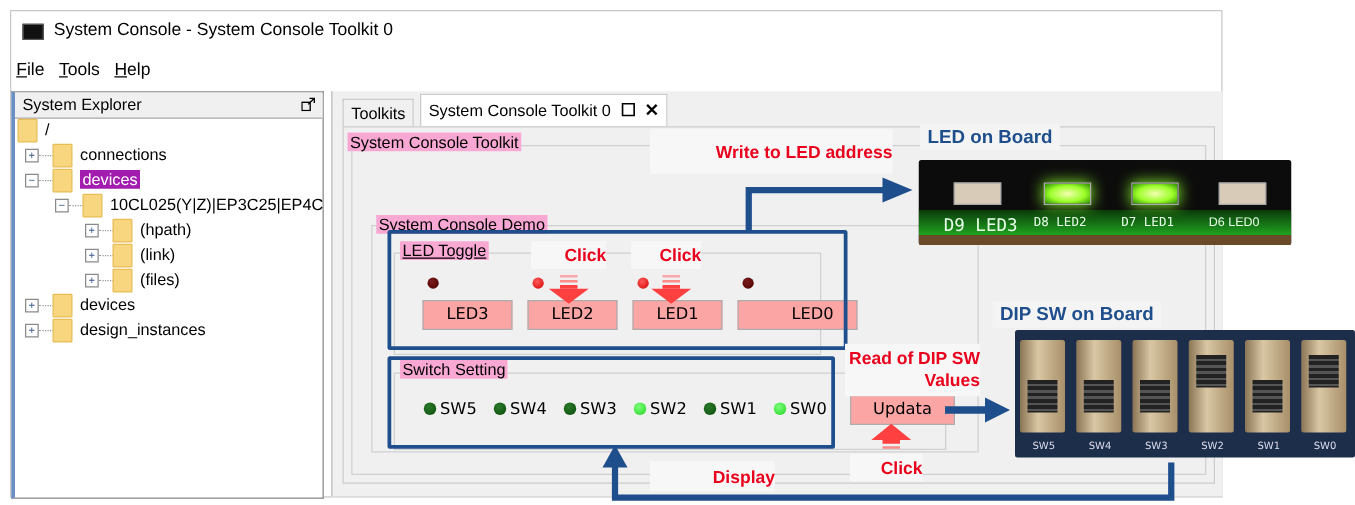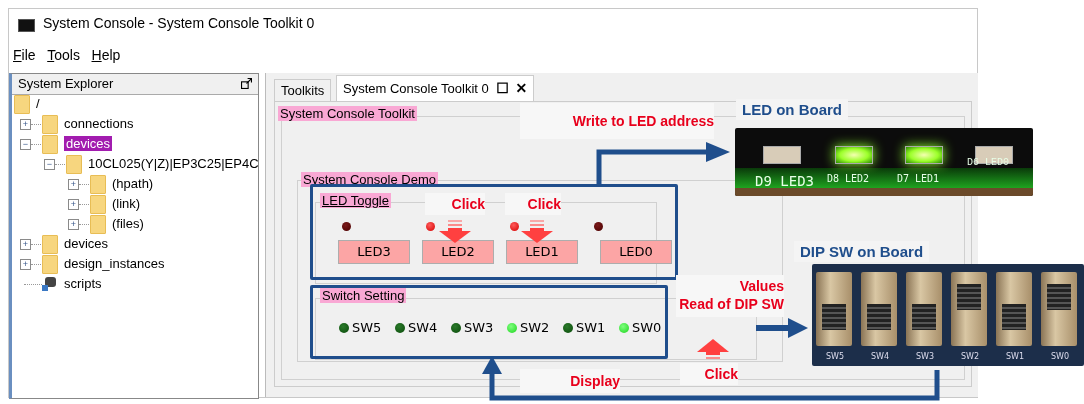--- a/index.html
+++ b/index.html
@@ -106,28 +106,20 @@
           <div class="dot-line-h" style="left:19px;top:10px;width:12px;"></div>
           <div class="folder" style="left:30px;top:1px;"></div>
           <span style="position:absolute;left:52px;top:2px;">devices</span>
         </div>
         <div class="tree-row" style="left:0;top:160px;width:246px;">
           <div class="pm" style="left:8px;top:5px;">+</div>
           <div class="dot-line-h" style="left:19px;top:10px;width:12px;"></div>
           <div class="folder" style="left:30px;top:1px;"></div>
           <span style="position:absolute;left:52px;top:2px;">design_instances</span>
         </div>
-        <div class="tree-row" style="left:0;top:180px;width:246px;">
-          <div class="dot-line-h" style="left:12px;top:10px;width:18px;"></div>
-          <div style="position:absolute;left:30px;top:1px;width:16px;height:16px;">
-            <div style="position:absolute;left:3px;top:2px;width:11px;height:10px;background:#444;border-radius:3px;"></div>
-            <div style="position:absolute;left:0;top:10px;width:6px;height:6px;background:#3a78c3;"></div>
-          </div>
-          <span style="position:absolute;left:52px;top:2px;">scripts</span>
-        </div>
       </div>
   </div>
 
   <div class="abs right-pane">
     <div class="tab tab-toolkits"><span>Toolkits</span></div>
     <div class="tab tab-active">
       <span>System Console Toolkit 0</span>
       <span style="font-size:14px;margin-left:4px;font-weight:bold;">☐</span>
       <span style="font-size:14px;margin-left:3px;font-weight:bold;">✕</span>
     </div>
@@ -142,34 +134,35 @@
       <div class="groupbox" style="left:40px;top:100px;width:340px;height:80px;"></div>
       <div class="gb-label" style="left:45px;top:91px;text-decoration:underline;">LED Toggle</div>
       <div id="led-area">
           <div class="led" style="left:67px;top:120px;background:radial-gradient(circle at 40% 35%, #7a1a1a, #4a0000);"></div>
           <div class="btn" style="left:63px;top:138px;width:70px;">LED3</div>
           <div class="led" style="left:151px;top:120px;background:radial-gradient(circle at 40% 35%, #ff5a5a, #d40000);"></div>
           <div class="btn" style="left:147px;top:138px;width:70px;">LED2</div>
           <div class="led" style="left:235px;top:120px;background:radial-gradient(circle at 40% 35%, #ff5a5a, #d40000);"></div>
           <div class="btn" style="left:231px;top:138px;width:70px;">LED1</div>
           <div class="led" style="left:319px;top:120px;background:radial-gradient(circle at 40% 35%, #7a1a1a, #4a0000);"></div>
-          <div class="btn" style="left:325px;top:138px;width:70px;">LED0</div>
+          <div class="btn" style="left:315px;top:138px;width:70px;padding-left:24px;">LED0</div>
         </div>
 
       <div class="groupbox" style="left:40px;top:196px;width:440px;height:60px;"></div>
       <div class="gb-label" style="left:45px;top:186px;">Switch Setting</div>
       <div id="sw-area">
           <div class="sw" style="left:64px;top:218px;"><span class="ind" style="background:radial-gradient(circle at 40% 35%, #2a7a2a, #0b4a0b);"></span><span>SW5</span></div>
           <div class="sw" style="left:120px;top:218px;"><span class="ind" style="background:radial-gradient(circle at 40% 35%, #2a7a2a, #0b4a0b);"></span><span>SW4</span></div>
           <div class="sw" style="left:176px;top:218px;"><span class="ind" style="background:radial-gradient(circle at 40% 35%, #2a7a2a, #0b4a0b);"></span><span>SW3</span></div>
           <div class="sw" style="left:232px;top:218px;"><span class="ind" style="background:radial-gradient(circle at 40% 35%, #7dff7d, #1ed41e);"></span><span>SW2</span></div>
           <div class="sw" style="left:288px;top:218px;"><span class="ind" style="background:radial-gradient(circle at 40% 35%, #2a7a2a, #0b4a0b);"></span><span>SW1</span></div>
           <div class="sw" style="left:344px;top:218px;"><span class="ind" style="background:radial-gradient(circle at 40% 35%, #7dff7d, #1ed41e);"></span><span>SW0</span></div>
         </div>
 
+      <div class="btn" style="left:405px;top:214px;width:82px;">Updata</div>
     </div>
   </div>
 </div>
 
 <div class="blue-frame" style="left:310px;top:184px;width:362px;height:90px;"></div>
 <div class="blue-frame" style="left:310px;top:285px;width:352px;height:68px;"></div>
 
 <svg class="abs" style="left:0;top:0;" width="1084" height="404">
 
   <path d="M599 186 V152 H708" fill="none" stroke="#1f4e8c" stroke-width="5"></path>
@@ -197,40 +190,40 @@
     <polygon points="697,352 713,339 729,352" fill="#ff4040"></polygon>
     <rect x="706" y="352" width="14" height="3" fill="#ff4040"></rect>
     <rect x="706" y="357" width="14" height="2" fill="#ff6060" opacity="0.7"></rect>
   </g>
 </svg>
 
 <div class="callout" style="left:520px;top:103px;width:194px;height:36px;line-height:36px;">Write to LED address</div>
 <div class="callout" style="left:425px;top:193px;width:60px;height:22px;line-height:22px;">Click</div>
 <div class="callout" style="left:505px;top:193px;width:56px;height:22px;line-height:22px;">Click</div>
 <div class="callout" style="left:676px;top:275px;width:108px;height:40px;line-height:18px;padding-top:2px;">
+  <div>Read of DIP SW</div>
   <div>Values</div>
-  <div>Read of DIP SW</div>
 </div>
 <div class="callout" style="left:680px;top:363px;width:58px;height:22px;line-height:22px;">Click</div>
 <div class="callout" style="left:520px;top:369px;width:100px;height:24px;line-height:24px;">Display</div>
 
 <div class="callout-blue" style="left:736px;top:99px;">LED on Board</div>
 <div class="callout-blue" style="left:794px;top:241px;">DIP SW on Board</div>
 
 <div class="photo" id="led-photo" style="left:735px;top:128px;width:298px;height:68px;background:#0c0c0c;">
     <div style="position:absolute;left:0;top:40px;width:298px;height:20px;background:linear-gradient(#0a3a0a,#1fa31f);"></div>
     <div style="position:absolute;left:0;top:60px;width:298px;height:8px;background:#6b4a2a;"></div>
     <div style="position:absolute;left:28px;top:18px;width:36px;height:16px;border:1px solid #aaa;background:#d8ccb8;box-shadow:none;"></div>
     <div style="position:absolute;left:20px;top:45px;color:#e8ffe8;font-family:'DejaVu Sans Mono',monospace;font-size:14px;">D9 LED3</div>
     <div style="position:absolute;left:100px;top:18px;width:36px;height:16px;border:1px solid #aaa;background:radial-gradient(ellipse,#f4ffb0,#9cff2a 55%,#2a8a00);box-shadow:0 0 12px #8cff2a;"></div>
     <div style="position:absolute;left:92px;top:45px;color:#e8ffe8;font-family:'DejaVu Sans Mono',monospace;font-size:10px;">D8 LED2</div>
     <div style="position:absolute;left:170px;top:18px;width:36px;height:16px;border:1px solid #aaa;background:radial-gradient(ellipse,#f4ffb0,#9cff2a 55%,#2a8a00);box-shadow:0 0 12px #8cff2a;"></div>
     <div style="position:absolute;left:162px;top:45px;color:#e8ffe8;font-family:'DejaVu Sans Mono',monospace;font-size:10px;">D7 LED1</div>
     <div style="position:absolute;left:240px;top:18px;width:36px;height:16px;border:1px solid #aaa;background:#d8ccb8;box-shadow:none;"></div>
-    <div style="position:absolute;left:232px;top:29px;color:#e8ffe8;font-family:Liberation Mono, monospace;font-size:10px;">D6 LED0</div>
+    <div style="position:absolute;left:232px;top:45px;color:#e8ffe8;font-family:Liberation Sans, sans-serif;font-size:10px;">D6 LED0</div>
   </div>
 
 <div class="photo" id="dip-photo" style="left:812px;top:264px;width:272px;height:102px;background:#1c2e4a;">
     <div style="position:absolute;left:4px;top:8px;width:36px;height:74px;background:linear-gradient(90deg,#8a7455,#d9c7a4 40%,#a88f6a);border-radius:2px;">
       <div style="position:absolute;left:6px;top:32px;width:24px;height:26px;background:repeating-linear-gradient(#222 0 3px,#555 3px 5px);"></div>
     </div>
     <div style="position:absolute;left:14px;top:88px;color:#dde;font-size:8px;font-family:'DejaVu Sans',sans-serif;">SW5</div>
     <div style="position:absolute;left:49px;top:8px;width:36px;height:74px;background:linear-gradient(90deg,#8a7455,#d9c7a4 40%,#a88f6a);border-radius:2px;">
       <div style="position:absolute;left:6px;top:32px;width:24px;height:26px;background:repeating-linear-gradient(#222 0 3px,#555 3px 5px);"></div>
     </div>

